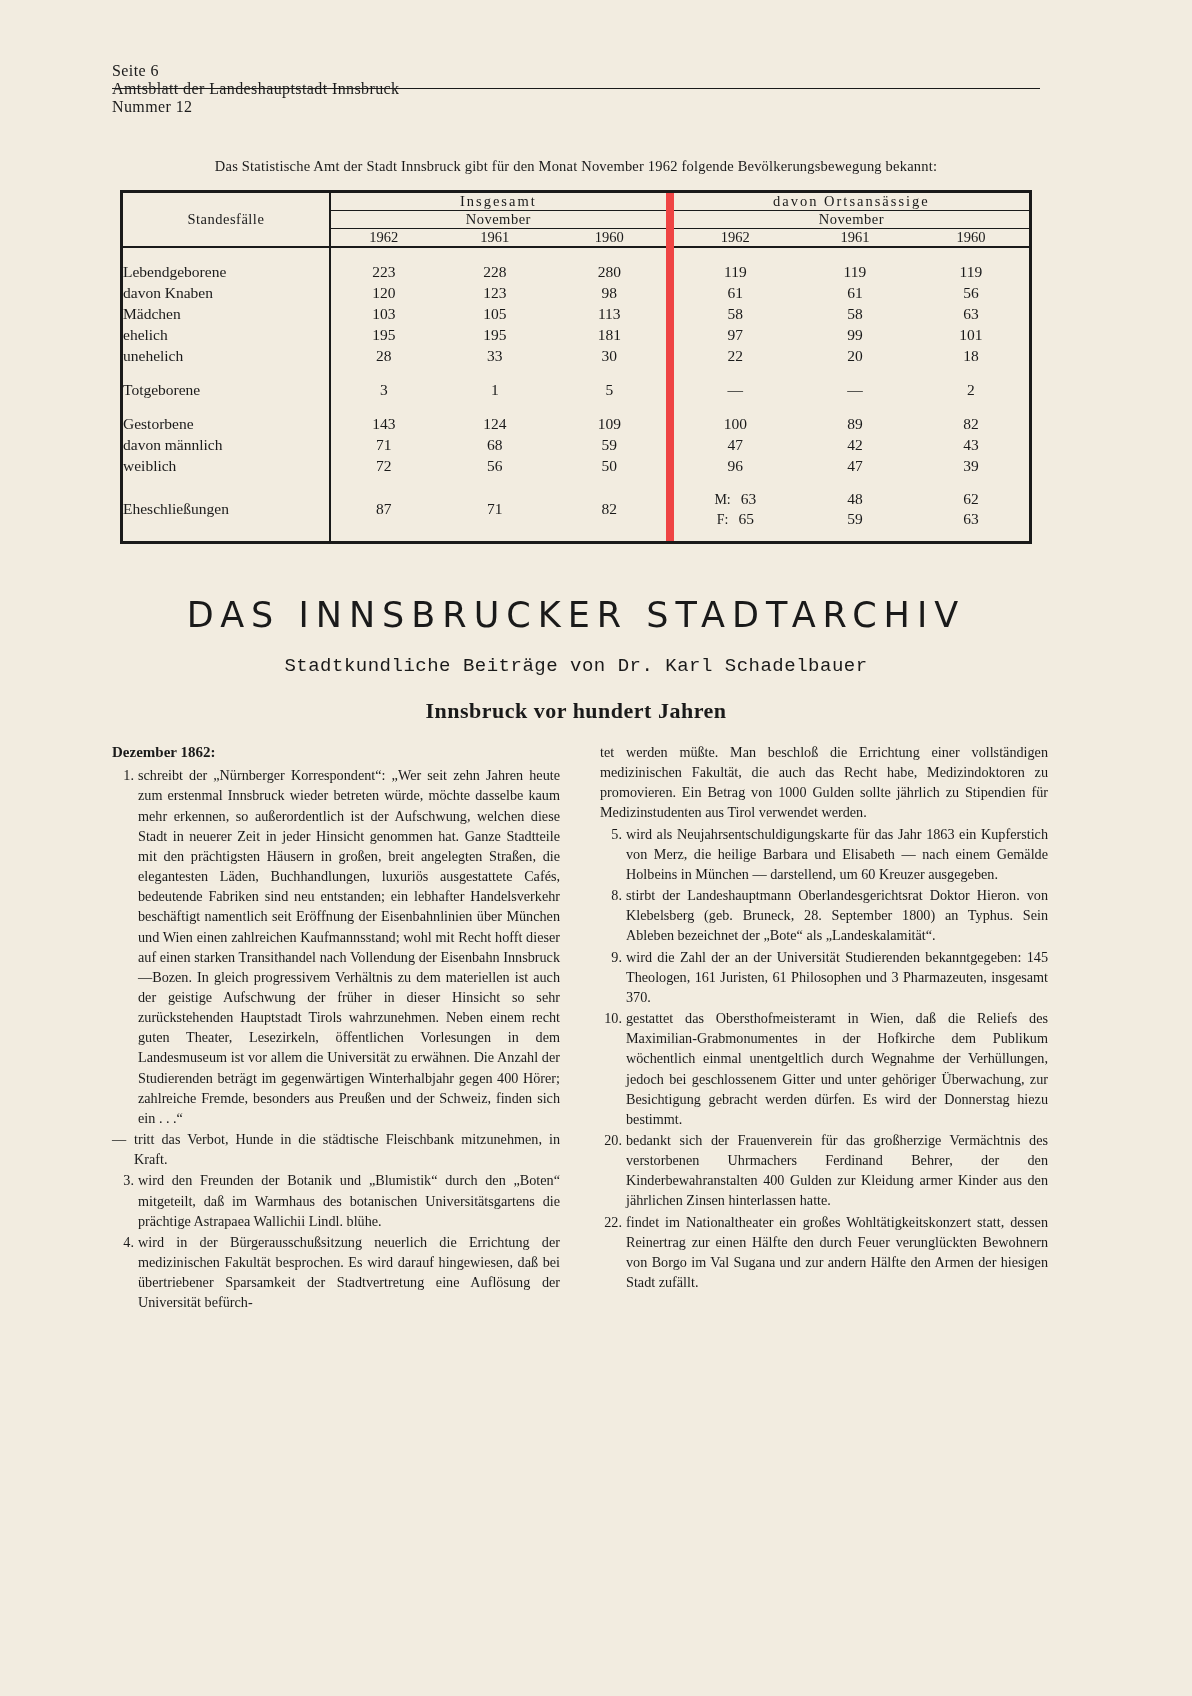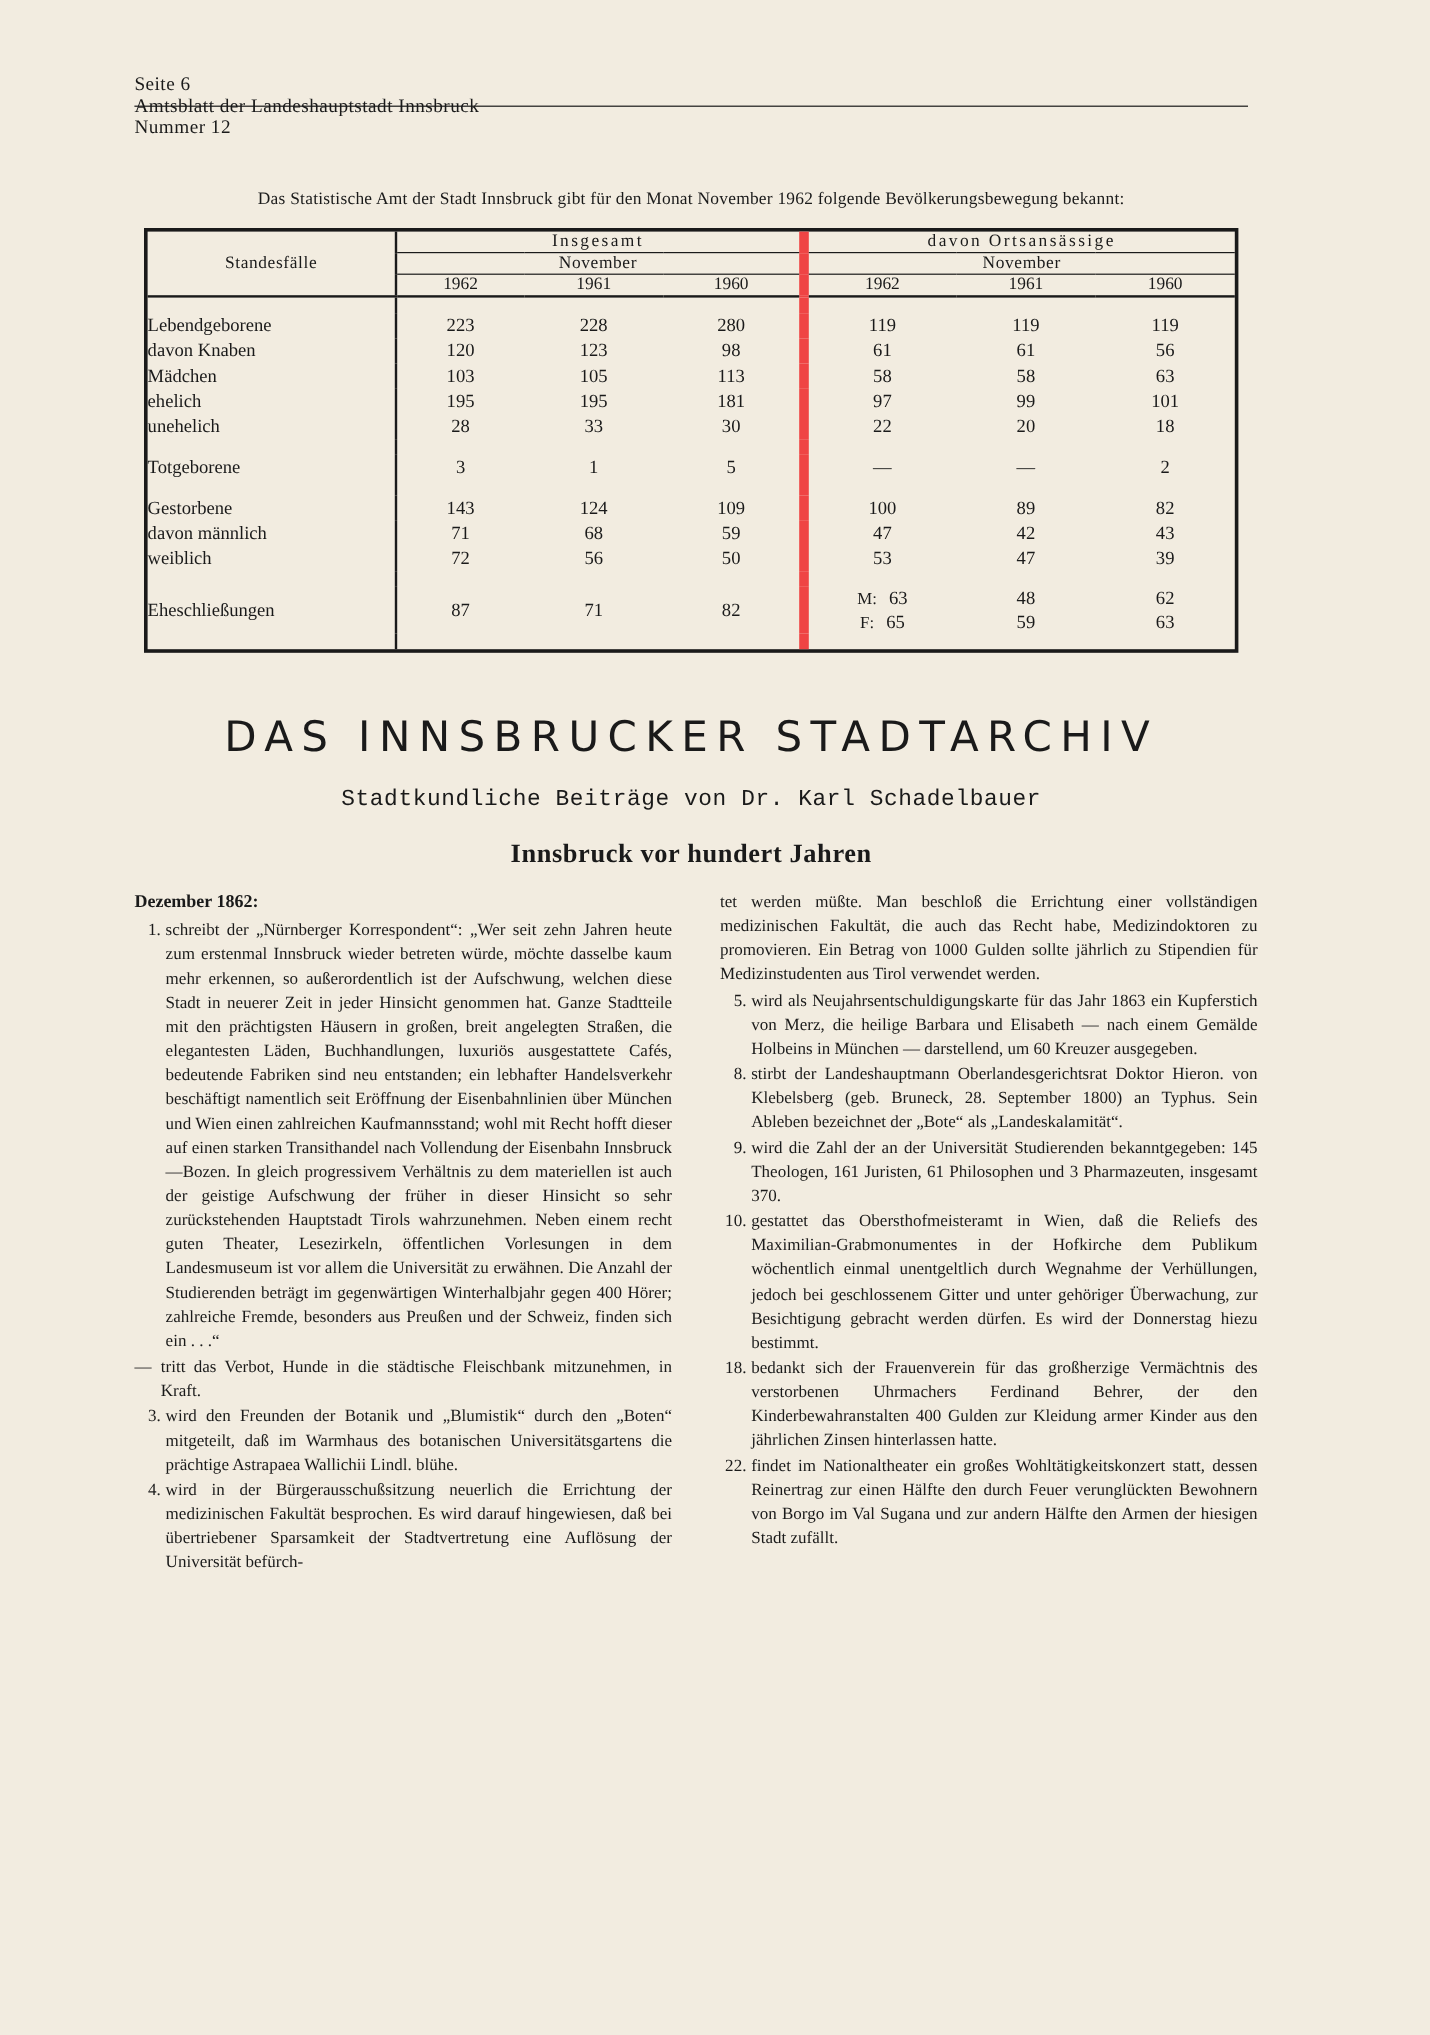--- a/index.html
+++ b/index.html
@@ -370,21 +370,21 @@
           <td class="num">59</td>
           <td class="num vline-heavy">47</td>
           <td class="num">42</td>
           <td class="num">43</td>
         </tr>
         <tr class="datarow">
           <td class="rowlabel indent2">weiblich</td>
           <td class="num vline-l">72</td>
           <td class="num">56</td>
           <td class="num">50</td>
-          <td class="num vline-heavy">53</td>
+          <td class="num vline-heavy">96</td>
           <td class="num">47</td>
           <td class="num">39</td>
         </tr>
 
         <tr class="rowgap">
           <td></td>
             <td class="vline-l"></td>
             <td></td>
             <td></td>
             <td class="vline-heavy"></td>
@@ -463,21 +463,21 @@
     </div>
     <div class="item">
       <span class="n">9.</span>
       <span class="txt">wird die Zahl der an der Universität Studierenden bekanntgegeben: 145 Theologen, 161 Juristen, 61 Philosophen und 3 Pharmazeuten, insgesamt 370.</span>
     </div>
     <div class="item">
       <span class="n">10.</span>
       <span class="txt">gestattet das Obersthofmeisteramt in Wien, daß die Reliefs des Maximilian-Grabmonumentes in der Hofkirche dem Publikum wöchentlich einmal unentgeltlich durch Wegnahme der Verhüllungen, jedoch bei geschlossenem Gitter und unter gehöriger Überwachung, zur Besichtigung gebracht werden dürfen. Es wird der Donnerstag hiezu bestimmt.</span>
     </div>
     <div class="item">
-      <span class="n">18.</span>
+      <span class="n">20.</span>
       <span class="txt">bedankt sich der Frauenverein für das großherzige Vermächtnis des verstorbenen Uhrmachers Ferdinand Behrer, der den Kinderbewahranstalten 400 Gulden zur Kleidung armer Kinder aus den jährlichen Zinsen hinterlassen hatte.</span>
     </div>
     <div class="item">
       <span class="n">22.</span>
       <span class="txt">findet im Nationaltheater ein großes Wohltätigkeitskonzert statt, dessen Reinertrag zur einen Hälfte den durch Feuer verunglückten Bewohnern von Borgo im Val Sugana und zur andern Hälfte den Armen der hiesigen Stadt zufällt.</span>
     </div>
   </div>
 
 
 </div>

